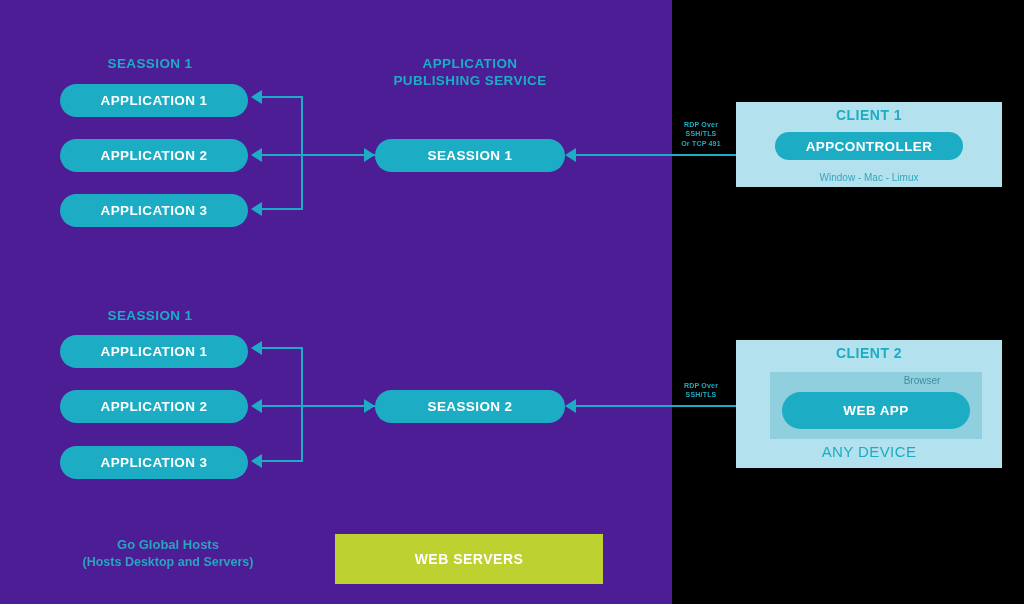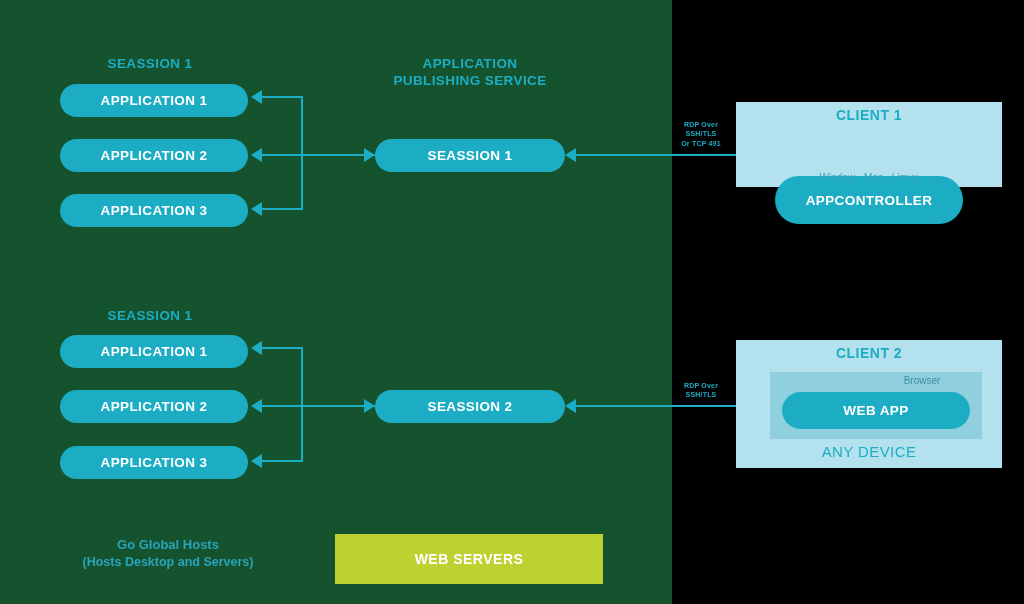--- a/index.html
+++ b/index.html
@@ -2,21 +2,21 @@
 <html><head>
 <meta charset="utf-8">
 <style>
   html,body{margin:0;padding:0;}
   body{
     width:1024px;height:604px;
     background:#ffffff;
     font-family:"Liberation Sans", sans-serif;
     overflow:hidden;
   }
-  #canvas{position:relative;width:1024px;height:604px;background:#14532d;}
+  #canvas{position:relative;width:1024px;height:604px;background:#4c1d95;}
 
   
   .black-region{position:absolute;left:672px;top:0;width:352px;height:604px;background:#000000;}
 
   
   .pill{
     position:absolute;
     background:#1cadc4;
     border-radius:999px;
     color:#ffffff;
@@ -126,21 +126,21 @@
 
   <div class="hline" style="left:576px;top:154px;width:204px;"></div>
   <div class="arrow-l" style="left:565px;top:148px;"></div>
   <div class="arrow-r" style="left:769px;top:148px;"></div>
   <div class="proto" style="left:672px;top:120px;width:58px;">RDP Over
 SSH/TLS
 Or TCP 491</div>
 
   <div class="client-panel" style="left:736px;top:102px;width:266px;height:85px;">
     <div class="client-title" style="top:5px;">CLIENT 1</div>
-    <div class="pill" style="left:39px;top:30px;width:188px;height:48px;margin-top:44px;">APPCONTROLLER</div>
+    <div class="pill" style="left:39px;top:30px;width:188px;height:28px;">APPCONTROLLER</div>
     <div class="client-sub" style="top:70px;">Window - Mac - Limux</div>
   </div>
 
   <div class="heading" style="left:85px;top:308px;width:130px;">SEASSION 1</div>
 
   <div class="pill app-pill" style="top:335px;">APPLICATION 1</div>
   <div class="pill app-pill" style="top:390px;">APPLICATION 2</div>
   <div class="pill app-pill" style="top:446px;">APPLICATION 3</div>
 
   <div class="vline" style="left:301px;top:347px;height:115px;"></div>

